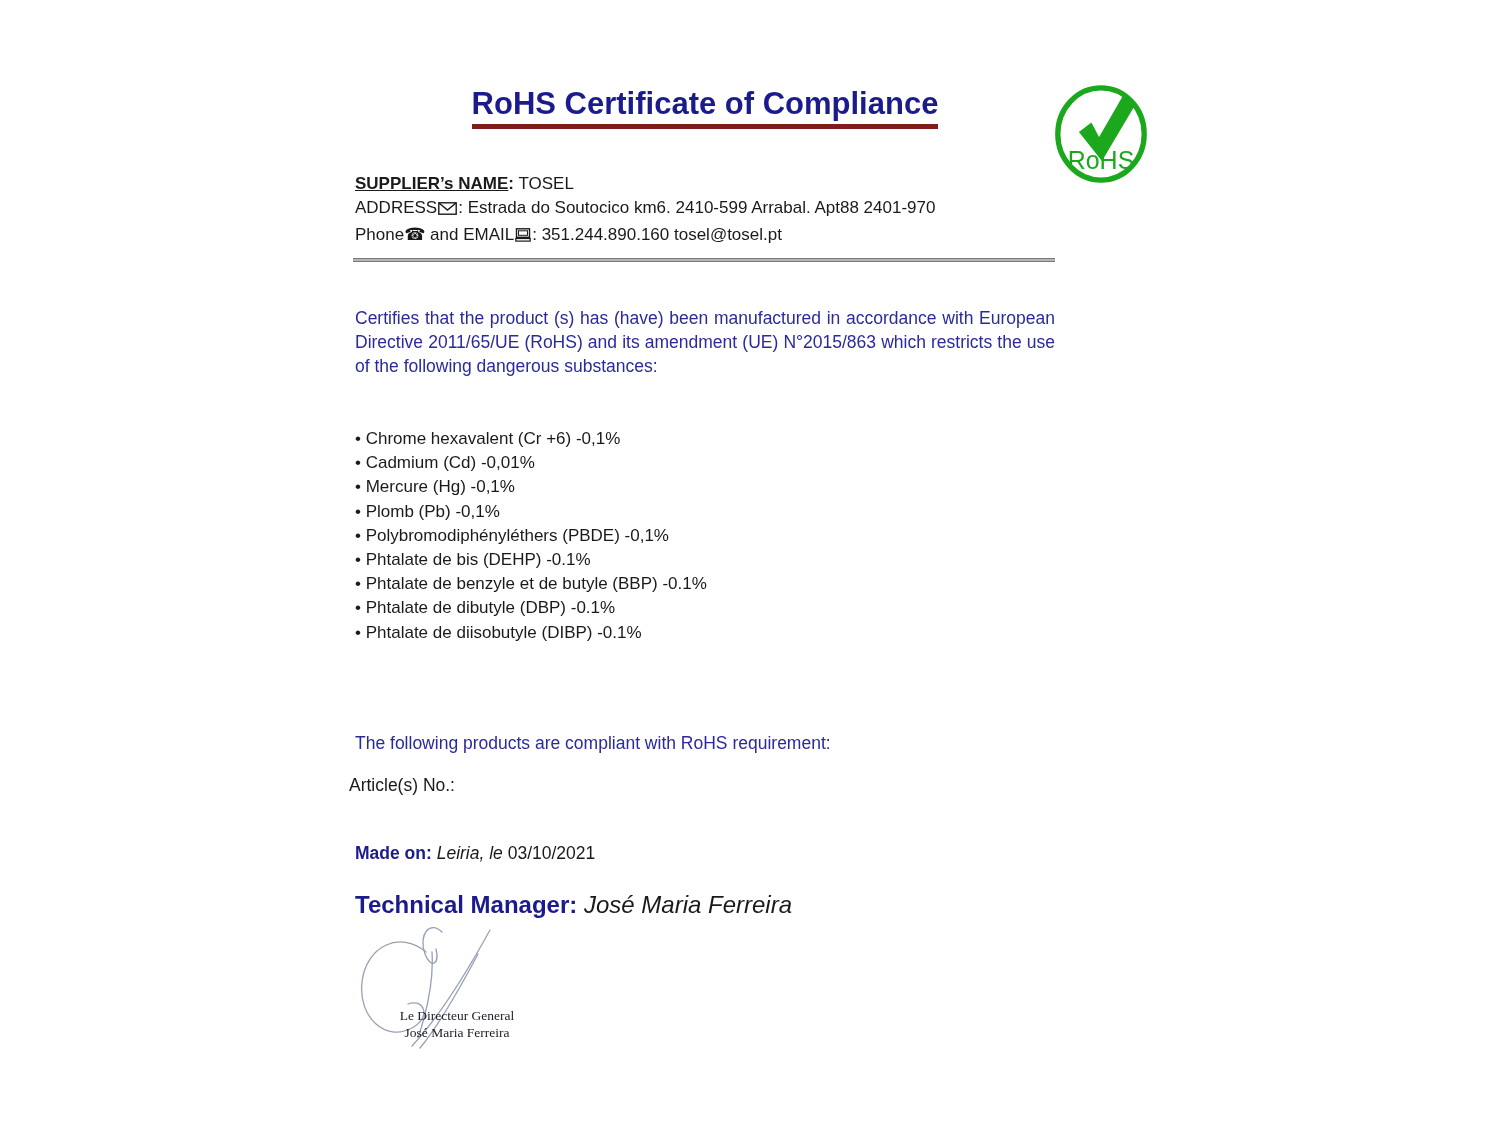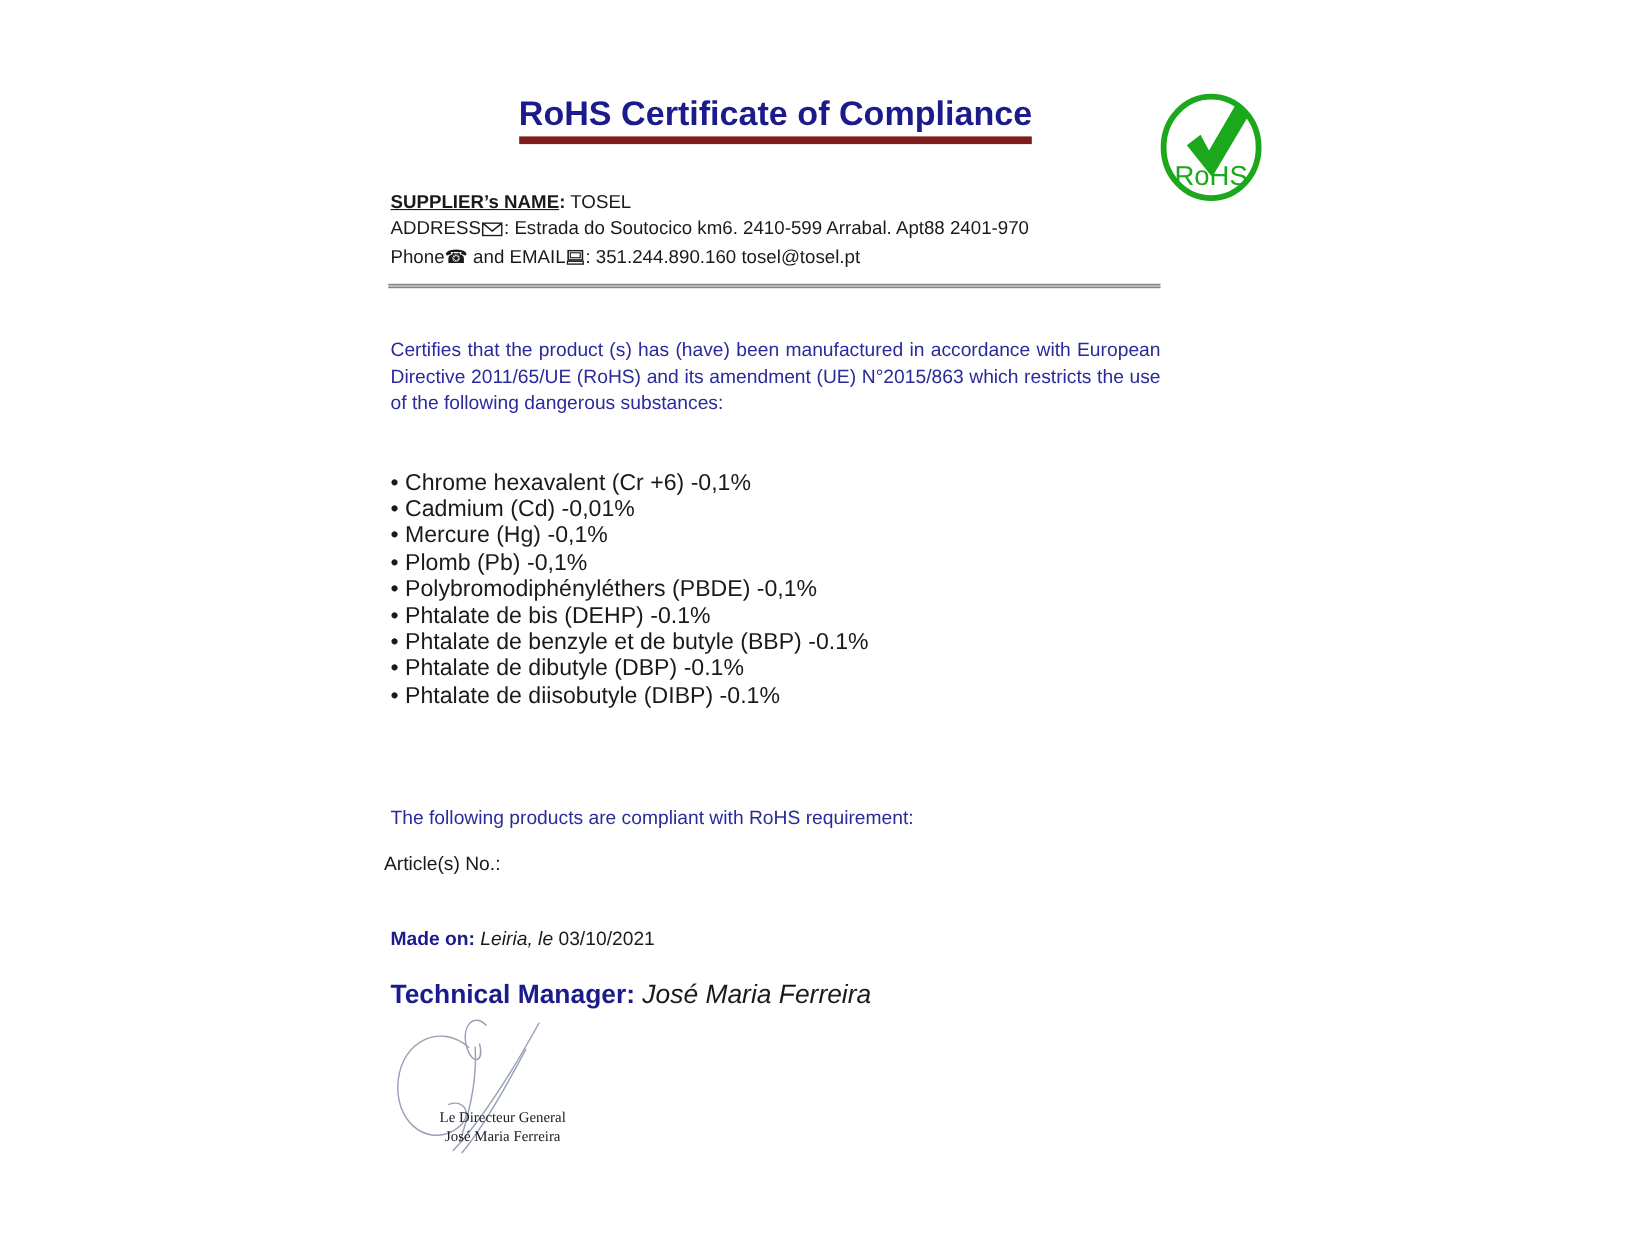--- a/index.html
+++ b/index.html
@@ -13,21 +13,21 @@
   }
   
   .title-row{
     position:absolute;left:355px;top:86px;width:700px;
     text-align:center;
   }
   .doc-title{
     display:inline-block;
     font-size:31px;font-weight:bold;
     color:#1b1b8c;
-    border-bottom:7px solid #7f1d1d;
+    border-bottom:5px solid #7f1d1d;
     padding-bottom:2px;
     letter-spacing:0px;
   }
   
   .rohs-logo{position:absolute;left:1053px;top:84px;width:96px;height:100px;}
   
   .supplier{
     position:absolute;left:355px;top:172px;width:700px;
     font-size:17px;line-height:24px;color:#1a1a1a;
   }
@@ -46,21 +46,21 @@
   .cert-paragraph{
     position:absolute;left:355px;top:306px;width:700px;
     font-size:17.5px;line-height:24px;
     color:#2a2a9d;
     text-align:justify;
   }
   
   .substances{
     position:absolute;left:355px;top:427px;width:700px;
     margin:0;padding:0;list-style:none;
-    font-size:21px;line-height:24.2px;color:#1a1a1a;
+    font-size:17px;line-height:24.2px;color:#1a1a1a;
   }
   .substances li::before{content:"• ";}
   
   .compliance-statement{
     position:absolute;left:355px;top:733px;width:700px;
     font-size:17.5px;color:#2a2a9d;
   }
   .article-label{
     position:absolute;left:349px;top:775px;width:700px;
     font-size:17.5px;color:#1a1a1a;

